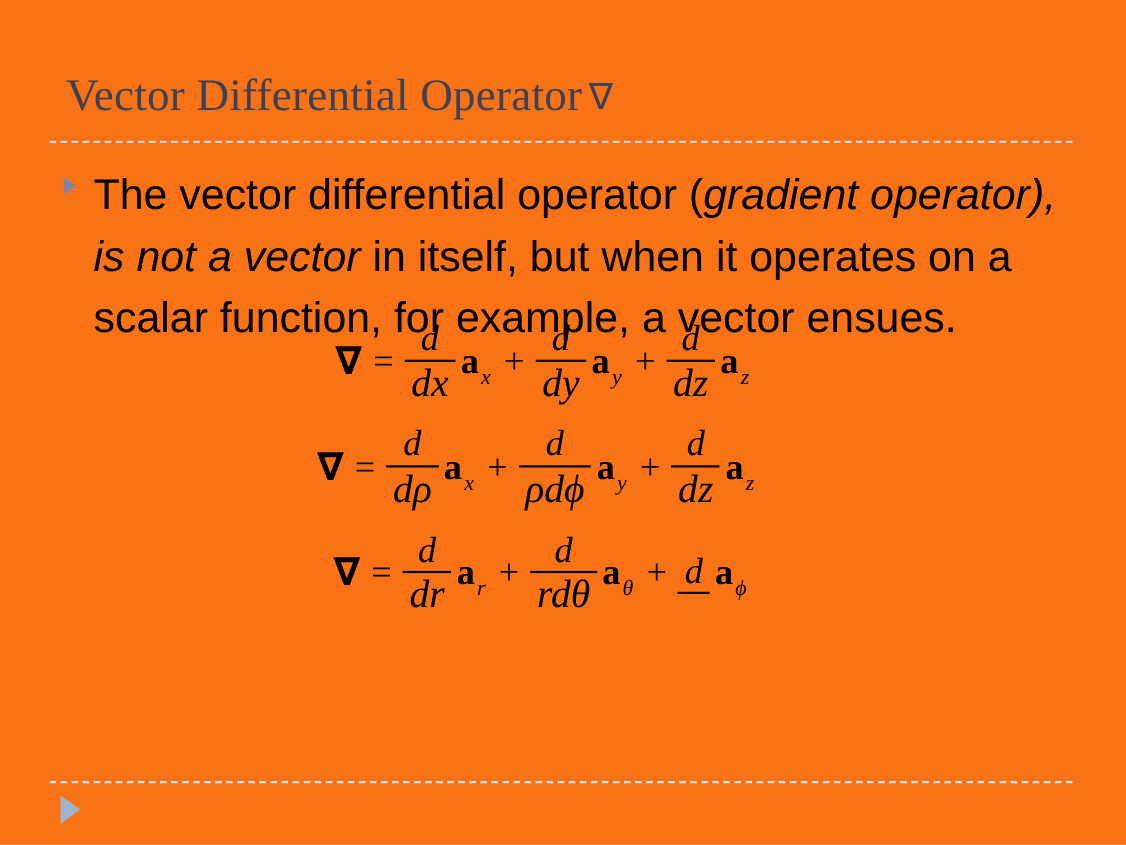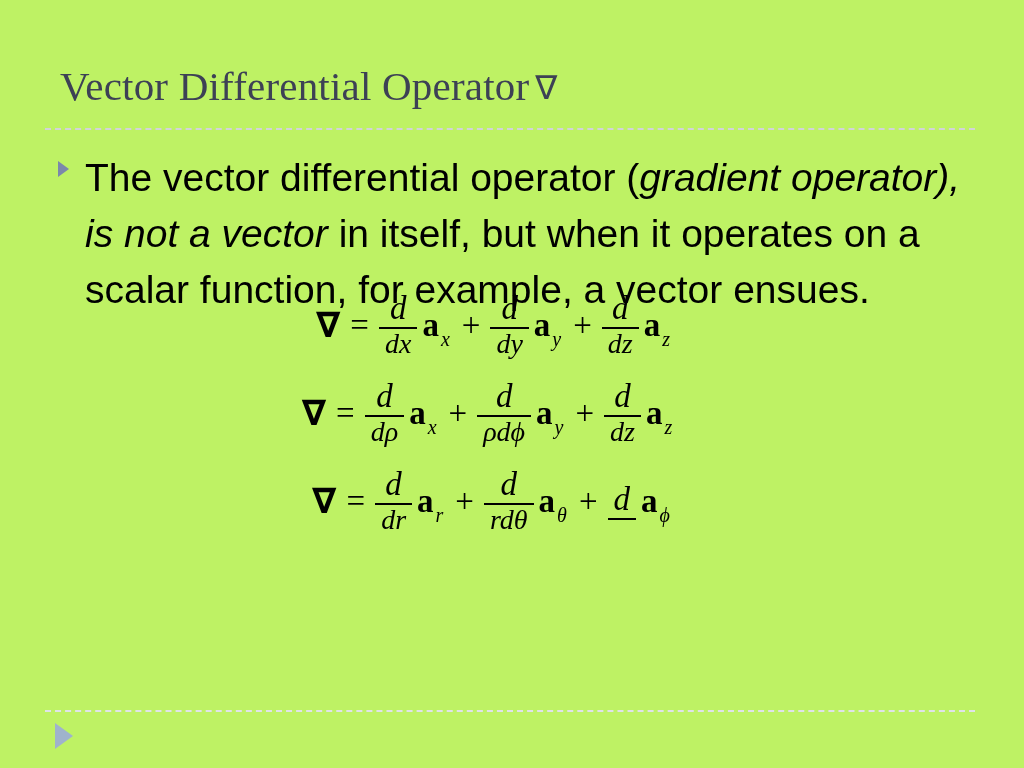--- a/index.html
+++ b/index.html
@@ -12,21 +12,21 @@
     height: 768px;
     position: relative;
     overflow: hidden;
     font-family: "Liberation Sans", sans-serif;
     -webkit-font-smoothing: antialiased;
   }
 
   .slide {
     position: absolute;
     inset: 0;
-    background: #bef264;
+    background: #f97316;
   }
 
   
   .slide-title {
     position: absolute;
     left: 60px;
     top: 64px;
     width: 920px;
     font-family: "Liberation Serif", "DejaVu Serif", serif;
     font-size: 41px;
@@ -134,21 +134,21 @@
     font-size: 33px;
     padding: 0 6px 1px 6px;
   }
   .frac .bar {
     width: 100%;
     height: 2px;
     background: #000;
   }
   .frac .den {
     font-style: italic;
-    font-size: 28px;
+    font-size: 36px;
     padding: 1px 6px 0 6px;
     text-align: right;
   }
   .frac .den .upright { font-style: normal; }
 
   
   .avec {
     display: inline-flex;
     align-items: baseline;
     margin-left: 5px;

